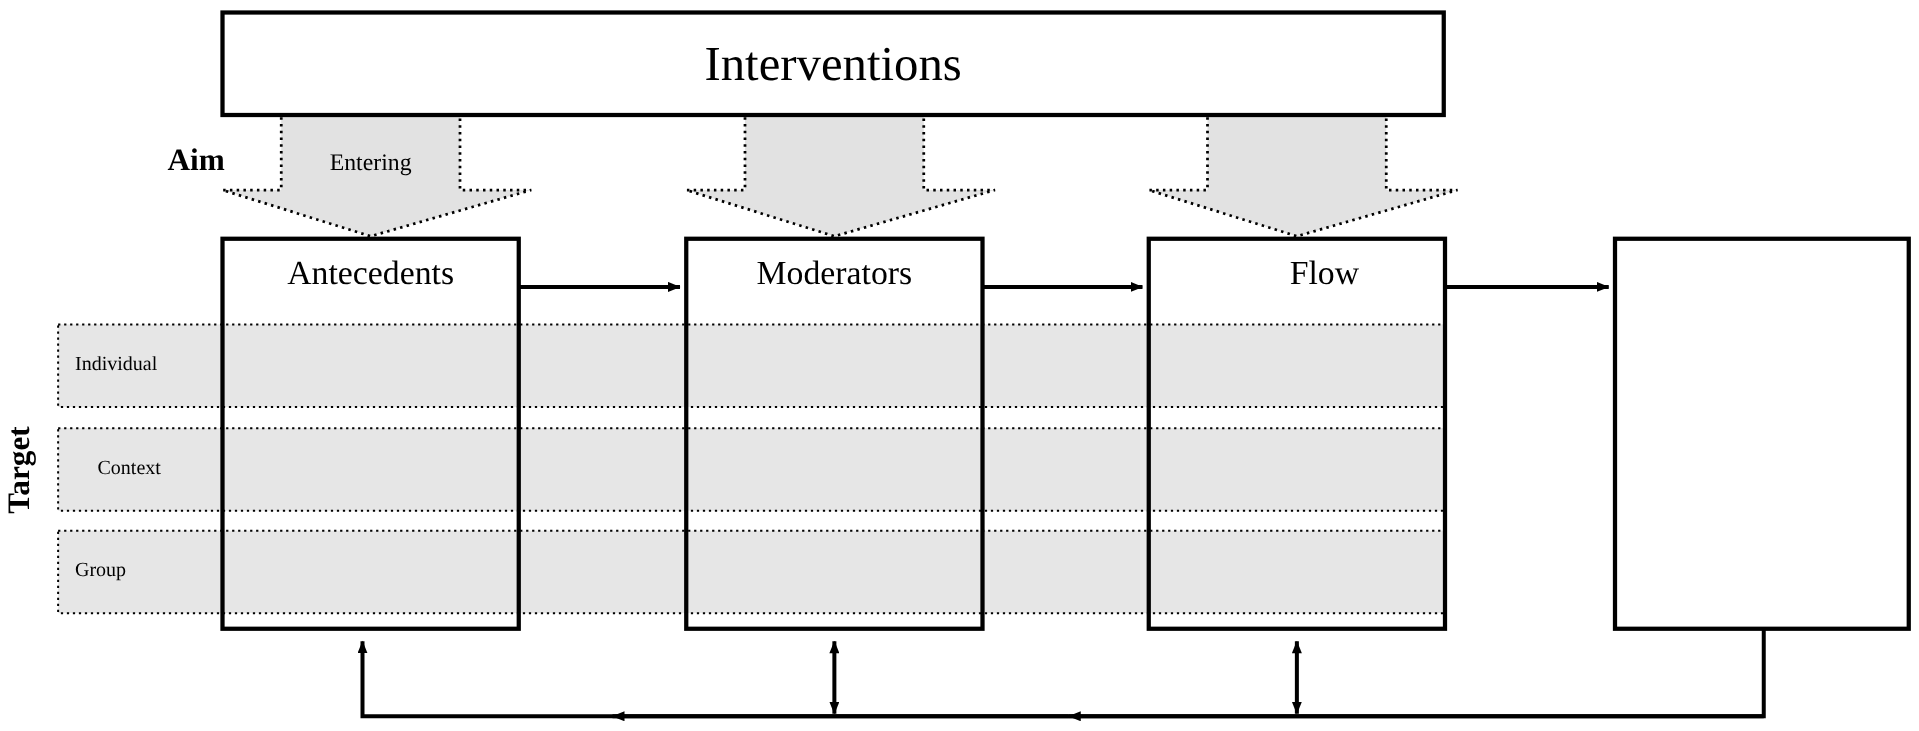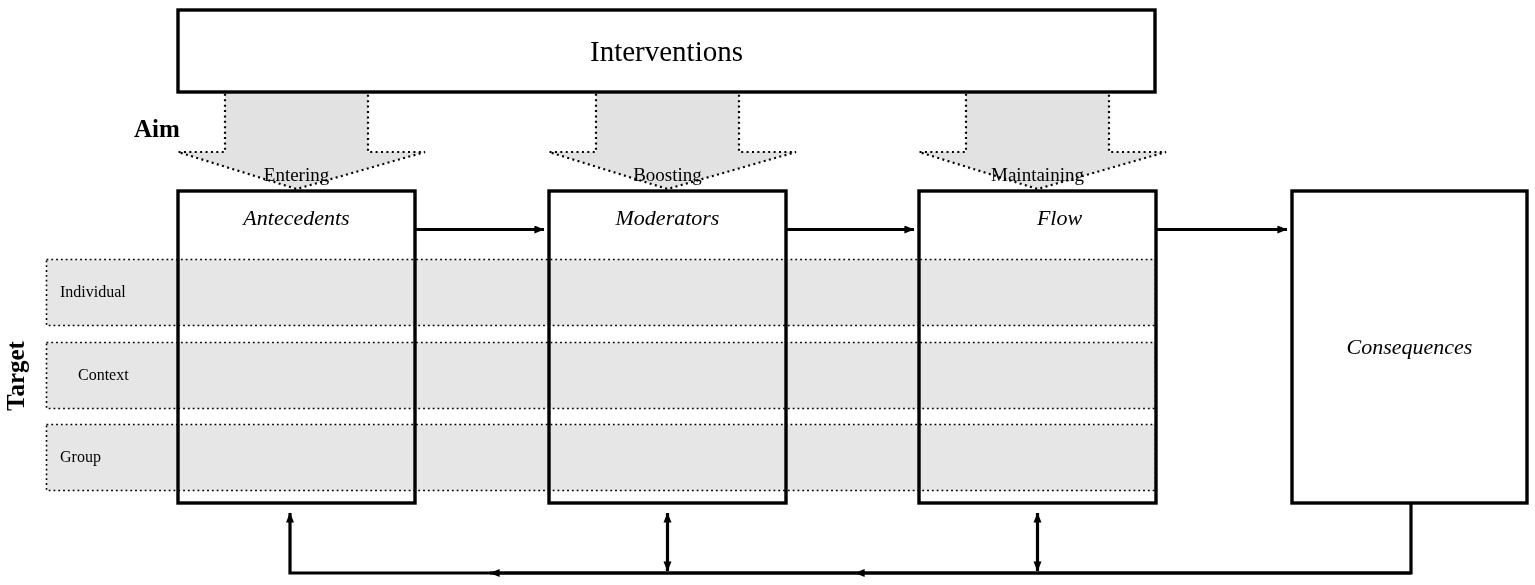--- a/index.html
+++ b/index.html
@@ -13,23 +13,23 @@
   #svg-layer{position:absolute;left:0;top:0;width:1535px;height:585px;}
 
   .lbl{
     position:absolute;
     display:flex;align-items:center;
     white-space:nowrap;
     line-height:1;
   }
   .lbl.ctr{justify-content:center;}
 
-  .box-title{font-size:22px;font-style:italic;}
-  .big-title{font-size:29px;}
-  .arrow-text{font-size:19px;margin-top:44px;}
+  .box-title{font-size:27px;}
+  .big-title{font-size:39px;}
+  .arrow-text{font-size:19px;}
   .band-text{font-size:16px;}
   .axis-label{font-weight:bold;font-size:25px;}
 </style>
 </head>
 <body>
 
 <div id="stage">
 
   <svg id="svg-layer" viewBox="0 0 1535 585">
     <defs>
@@ -104,26 +104,23 @@
     </g>
   </svg>
 
   <div class="lbl ctr big-title" style="left:178px;top:10px;width:977px;height:82px;">Interventions</div>
 
   <div class="lbl axis-label" style="left:98px;top:116px;height:24px;margin-left:36px;">Aim</div>
 
   <div class="lbl axis-label" style="left:-35px;top:363px;width:100px;height:26px;justify-content:center;transform:rotate(-90deg);transform-origin:center center;">Target</div>
 
   <div class="lbl ctr arrow-text" style="left:225px;top:112px;width:143px;height:36px;">Entering</div>
-  <div class="lbl ctr arrow-text" style="left:596px;top:112px;width:143px;height:36px;">Boosting</div>
-  <div class="lbl ctr arrow-text" style="left:962px;top:112px;width:151px;height:36px;">Maintaining</div>
 
   <div class="lbl ctr box-title" style="left:178px;top:199px;width:237px;height:38px;">Antecedents</div>
   <div class="lbl ctr box-title" style="left:549px;top:199px;width:237px;height:38px;">Moderators</div>
   <div class="lbl ctr box-title" style="left:919px;top:199px;width:281px;height:38px;">Flow</div>
 
-  <div class="lbl ctr box-title" style="left:1292px;top:191px;width:235px;height:312px;">Consequences</div>
 
   <div class="lbl band-text" style="left:60px;top:278px;height:28px;">Individual</div>
   <div class="lbl band-text" style="left:78px;top:361px;height:28px;">Context</div>
   <div class="lbl band-text" style="left:60px;top:443px;height:28px;">Group</div>
 
 </div>
 
 </body></html>

